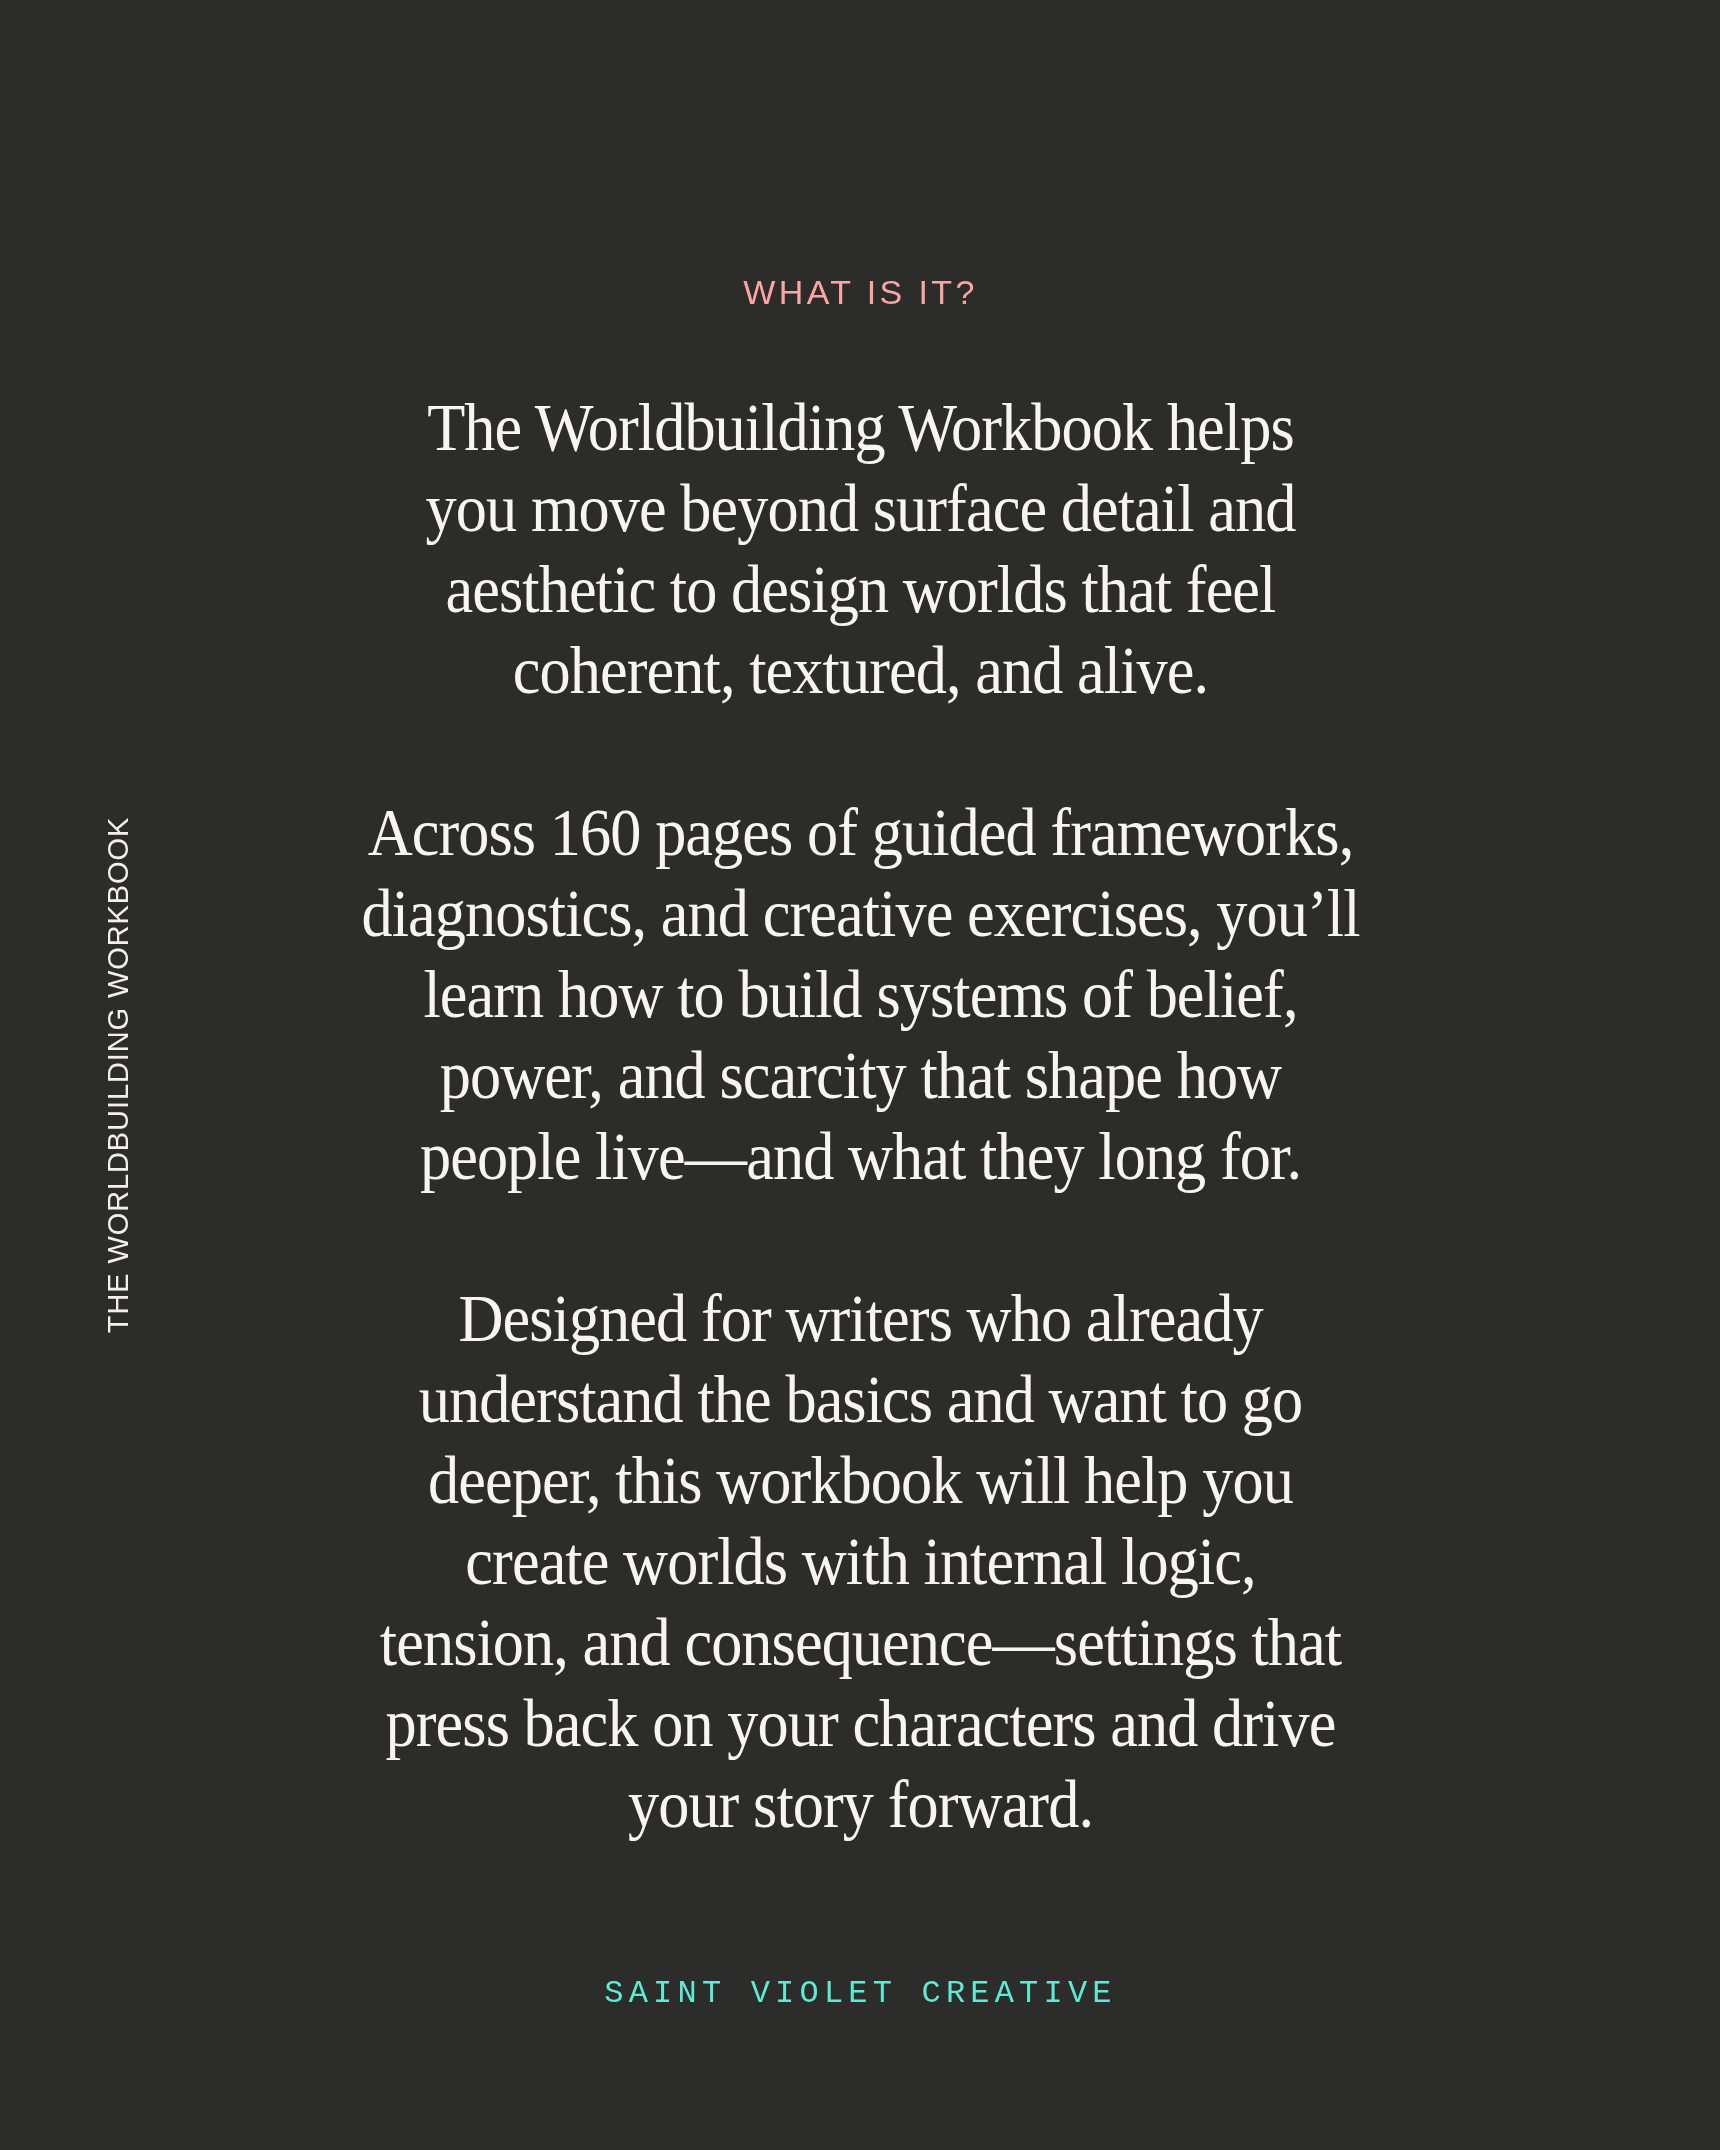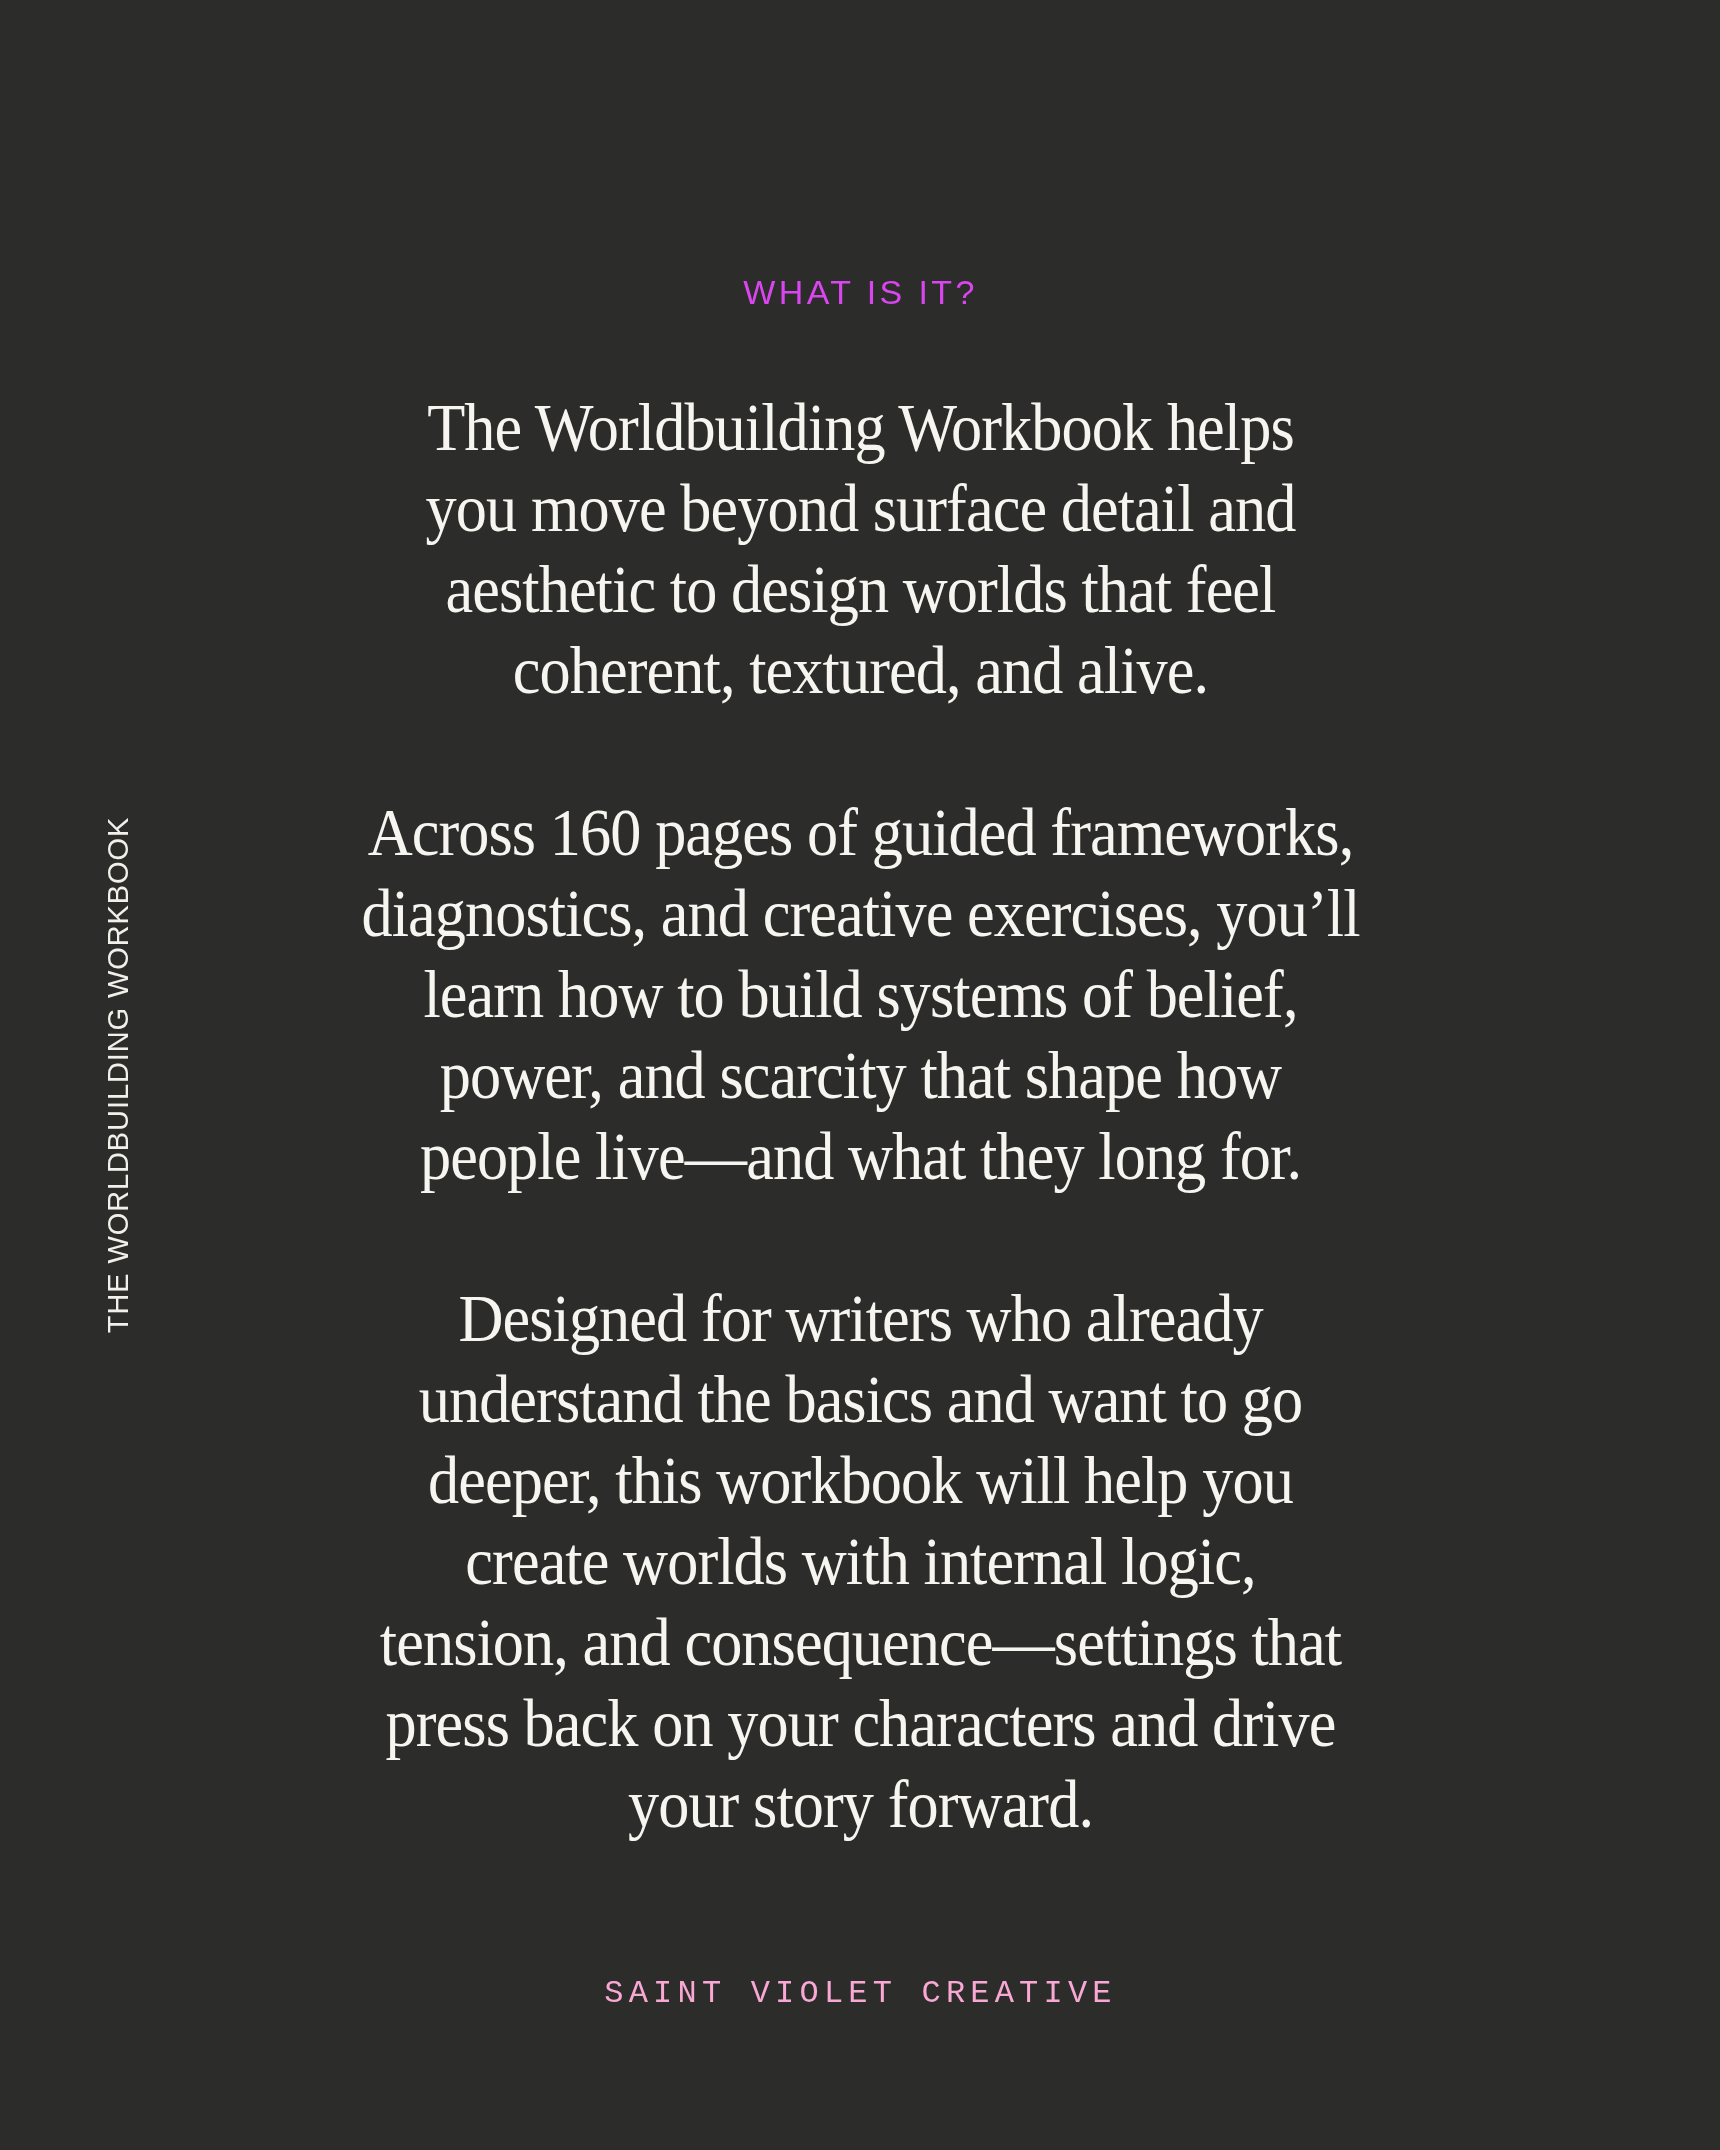--- a/index.html
+++ b/index.html
@@ -17,21 +17,21 @@
     .eyebrow {
       position: absolute;
       top: 268px;
       left: 0;
       width: 1721px;
       text-align: center;
       font-family: "Liberation Sans", sans-serif;
       font-size: 34px;
       letter-spacing: 3.4px;
       font-weight: 400;
-      color: #d946ef;
+      color: #fca5a5;
       line-height: 48px;
     }
     .body-copy {
       position: absolute;
       left: 258px;
       width: 1205px;
       top: 387px;
       text-align: center;
       font-family: "Liberation Serif", serif;
       font-size: 67px;
@@ -61,21 +61,21 @@
     }
     .footer {
       position: absolute;
       top: 1972px;
       left: 0;
       width: 1721px;
       text-align: center;
       font-family: "Liberation Mono", monospace;
       font-size: 32px;
       letter-spacing: 5.2px;
-      color: #f9a8d4;
+      color: #5eead4;
       line-height: 43px;
     }
   </style>
 </head>
 <body>
 
 <div class="eyebrow">WHAT IS IT?</div>
 
 <div class="side-label">THE WORLDBUILDING WORKBOOK</div>
 

